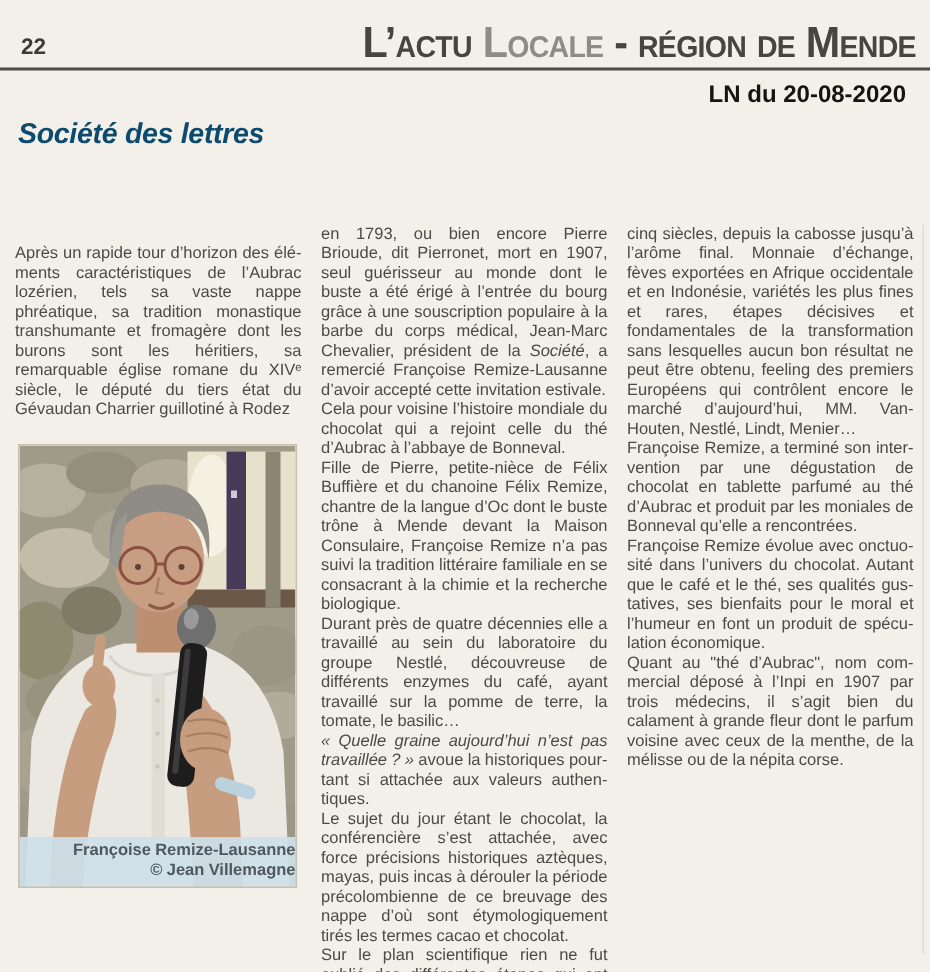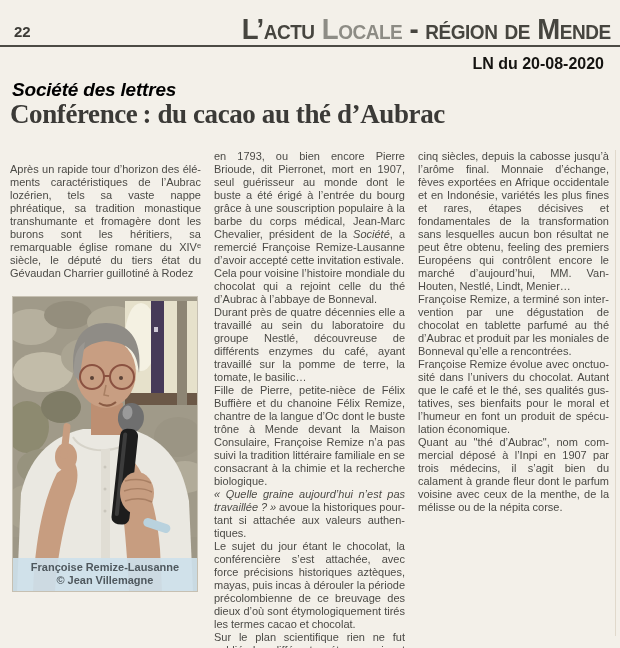--- a/index.html
+++ b/index.html
@@ -34,21 +34,21 @@
     background:#4c4b45;
   }
   .edition-date{
     position:absolute;right:16px;top:55px;
     font-size:16px;font-weight:bold;color:#151411;
   }
   
   .kicker{
     position:absolute;left:12px;top:79px;
     font-size:19px;font-weight:bold;font-style:italic;
-    color:#000000;letter-spacing:-.2px;
+    color:#0c4a6e;letter-spacing:-.2px;
   }
   .headline{
     position:absolute;left:10px;top:99px;width:560px;
     font-family:"Liberation Serif", serif;
     font-size:27px;font-weight:bold;color:#3b3a37;
     letter-spacing:-.4px;white-space:nowrap;
   }
   
   .columns{
     position:absolute;left:10px;top:150px;width:600px;
@@ -79,36 +79,35 @@
   }
   .photo-figure svg{display:block;}
   .photo-caption{
     position:absolute;left:0;right:0;bottom:0;
     background:rgba(205,224,234,.92);
     text-align:center;
     padding:3px 0 4px;
     font-size:11px;line-height:13px;font-weight:bold;
     color:#4f585e;
   }
-  .photo-caption span{display:block;}
+  .photo-caption span{display:block;text-align:right;}
 </style>
 </head>
 <body>
 
 <div class="page">
 
   <div class="page-number">22</div>
   <div class="masthead">
     <span class="masthead-inner"><span class="mh-dark">L’actu </span><span class="mh-gray">Locale</span><span class="mh-dark"> - région de Mende</span></span>
   </div>
   <div class="header-rule"></div>
   <div class="edition-date">LN du 20-08-2020</div>
 
   <div class="kicker">Société des lettres</div>
-  <div class="headline">Conférence : du cacao au thé d’Aubrac</div>
 
   <div class="columns">
 
     <div class="col">
       <div class="para-gap"></div>
       <p>Après un rapide tour d’horizon des élé­ments caractéristiques de l’Aubrac lozé­rien, tels sa vaste nappe phréatique, sa tradition monastique transhumante et fromagère dont les burons sont les héritiers, sa remarquable église romane du XIVᵉ siècle, le député du tiers état du Gévaudan Charrier guillotiné à Rodez</p>
 
       <figure class="photo-figure" style="margin-block:16px 0;">
         <svg width="184" height="294" viewBox="0 0 184 294" xmlns="http://www.w3.org/2000/svg">
 
@@ -185,24 +184,24 @@
         <figcaption class="photo-caption">
           <span>Françoise Remize-Lausanne</span>
           <span>© Jean Villemagne</span>
         </figcaption>
       </figure>
     </div>
 
     <div class="col">
       <p><span>en 1793, ou bien encore Pierre Brioude, dit Pierronet, mort en 1907, seul gué­risseur au monde dont le buste a été érigé à l’entrée du bourg grâce à une souscription populaire à la barbe du corps médical, Jean-Marc Chevalier, président de la </span><span class="ital">Société</span><span>, a remercié Françoise Remize-Lausanne d’avoir accepté cette invitation estivale.</span></p>
       <p>Cela pour voisine l’histoire mondiale du chocolat qui a rejoint celle du thé d’Aubrac à l’abbaye de Bonneval.</p>
+      <p>Fille de Pierre, petite-nièce de Félix Buffière et du chanoine Félix Remize, chantre de la langue d’Oc dont le buste trône à Mende devant la Maison Consulaire, Françoise Remize n’a pas suivi la tradition littéraire familiale en se consacrant à la chimie et la recherche biologique.</p>
       <p>Durant près de quatre décennies elle a travaillé au sein du laboratoire du groupe Nestlé, découvreuse de différents enzymes du café, ayant travaillé sur la pomme de terre, la tomate, le basilic…</p>
-      <p>Fille de Pierre, petite-nièce de Félix Buffière et du chanoine Félix Remize, chantre de la langue d’Oc dont le buste trône à Mende devant la Maison Consulaire, Françoise Remize n’a pas suivi la tradition littéraire familiale en se consacrant à la chimie et la recherche biologique.</p>
       <p><span class="ital">« Quelle graine aujourd’hui n’est pas travaillée ? »</span><span> avoue la historiques pour­tant si attachée aux valeurs authen­tiques.</span></p>
-      <p>Le sujet du jour étant le chocolat, la conférencière s’est attachée, avec force précisions historiques aztèques, mayas, puis incas à dérouler la période préco­lombienne de ce breuvage des dieux d’où sont étymologiquement tirés les termes cacao et chocolat.</p>
+      <p>Le sujet du jour étant le chocolat, la conférencière s’est attachée, avec force précisions historiques aztèques, mayas, puis incas à dérouler la période préco­lombienne de ce breuvage des nappe d’où sont étymologiquement tirés les termes cacao et chocolat.</p>
       <p>Sur le plan scientifique rien ne fut oublié des différentes étapes qui ont jalonné</p>
     </div>
 
     <div class="col">
       <p>cinq siècles, depuis la cabosse jusqu’à l’arôme final. Monnaie d’échange, fèves exportées en Afrique occidentale et en Indonésie, variétés les plus fines et rares, étapes décisives et fondamen­tales de la transformation sans les­quelles aucun bon résultat ne peut être obtenu, feeling des premiers Européens qui contrôlent encore le marché d’au­jourd’hui, MM. Van-Houten, Nestlé, Lindt, Menier…</p>
       <p>Françoise Remize, a terminé son inter­vention par une dégustation de chocolat en tablette parfumé au thé d’Aubrac et produit par les moniales de Bonneval qu’elle a rencontrées.</p>
       <p>Françoise Remize évolue avec onctuo­sité dans l’univers du chocolat. Autant que le café et le thé, ses qualités gus­tatives, ses bienfaits pour le moral et l’humeur en font un produit de spécu­lation économique.</p>
       <p>Quant au "thé d’Aubrac", nom com­mercial déposé à l’Inpi en 1907 par trois médecins, il s’agit bien du calament à grande fleur dont le parfum voisine avec ceux de la menthe, de la mélisse ou de la népita corse.</p>
     </div>
 

